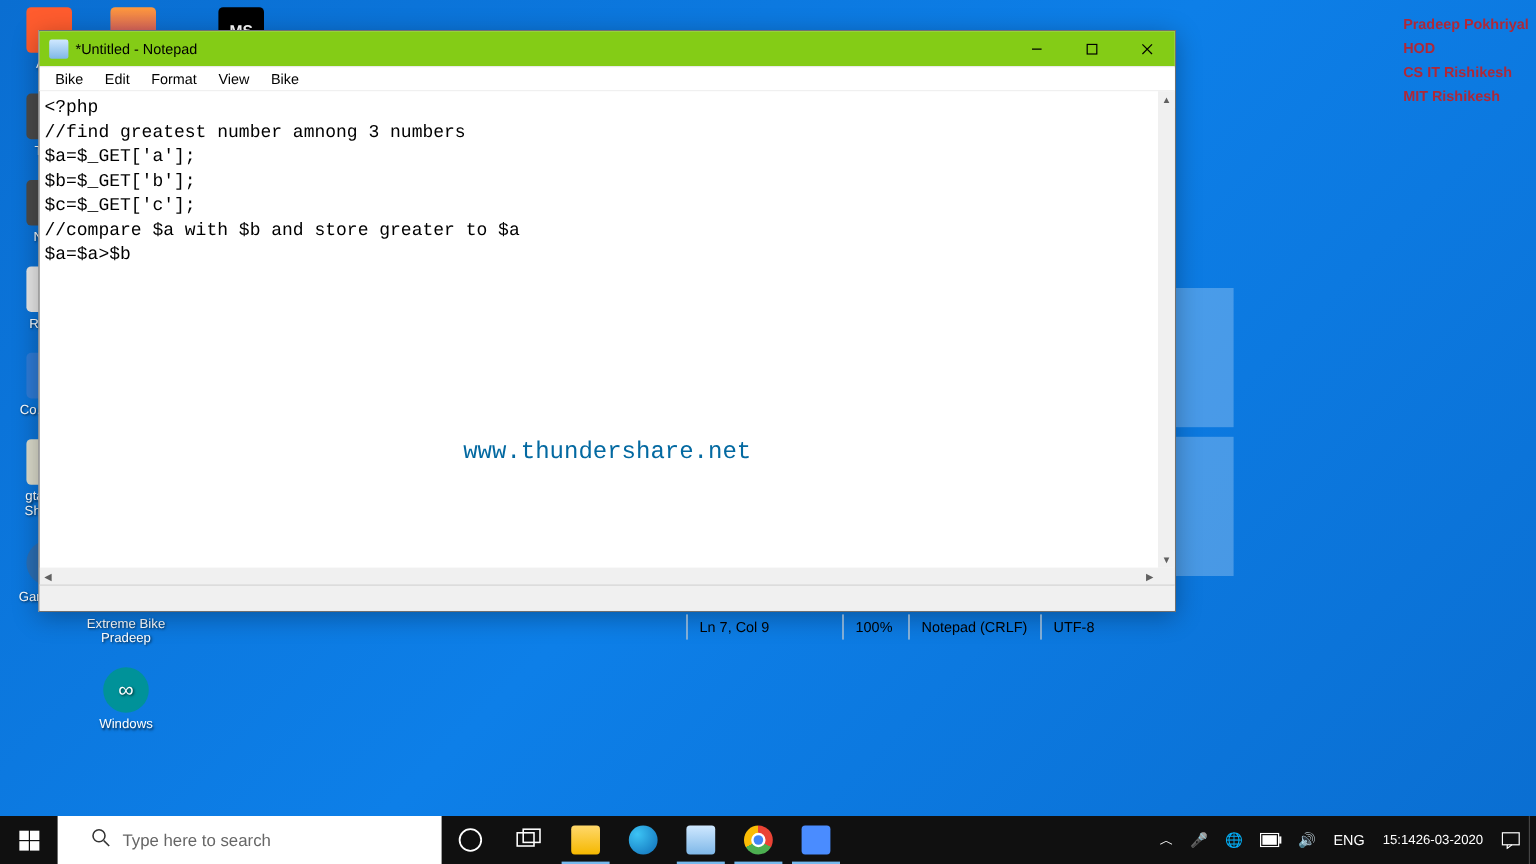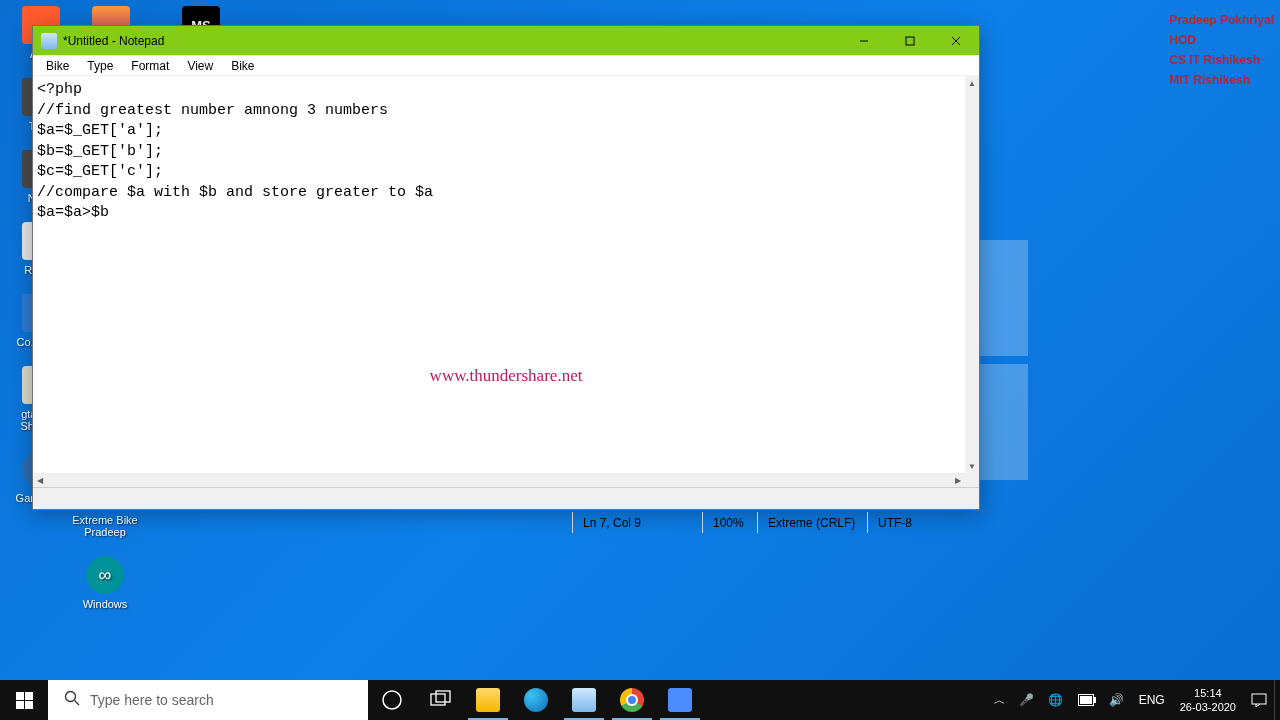--- a/index.html
+++ b/index.html
@@ -30,38 +30,38 @@
 .np-menu { height: 20px; display: flex; align-items: center; padding: 0 4px; font-size: 12px; background: #fff; border-bottom: 1px solid #f0f0f0; }
 .np-menu span { padding: 2px 9px; cursor: pointer; }
 .np-body { flex: 1; position: relative; overflow: hidden; }
 .np-text-area { position: absolute; left: 2px; top: 2px; right: 14px; bottom: 14px; font-family: Consolas, "Courier New", monospace; font-size: 15px; line-height: 20.5px; color: #000; white-space: pre; padding: 2px; overflow: hidden; }
 .np-body .vsb { position: absolute; right: 0; top: 0; bottom: 14px; width: 14px; background: #f0f0f0; }
 .np-body .vsb .arr { height: 14px; background: #f0f0f0; display:flex; align-items:center; justify-content:center; color:#606060; font-size:8px; }
 .np-body .hsb { position: absolute; left: 0; right: 14px; bottom: 0; height: 14px; background: #f0f0f0; }
 .np-body .hsb .arr { width: 14px; height:14px; display:inline-flex; align-items:center; justify-content:center; color:#606060; font-size:8px; float:left; }
 .np-body .hsb .arr.r { float:right; }
 .np-body .corner { position:absolute; right:0; bottom:0; width:14px; height:14px; background:#f0f0f0; }
-.np-watermark { position: absolute; left: 50%; top: 290px; transform: translateX(-50%); color: #be185d; font-size: 17px; font-family: Liberation Serif, serif; }
+.np-watermark { position: absolute; left: 50%; top: 290px; transform: translateX(-50%); color: #0369a1; font-size: 20px; font-family: Liberation Mono, monospace; }
 .np-status { height: 22px; border-top: 1px solid #d0d0d0; background: #f0f0f0; display: flex; font-size: 12px; align-items: center; }
 .np-status .cell { border-left: 1px solid #d0d0d0; padding: 0 10px; height: 100%; display: flex; align-items: center; margin-top: 48px; }
 .np-status .spacer { flex: 1; }
 
 
 .taskbar { position: absolute; left: 0; right: 0; bottom: 0; height: 40px; background: #101010; display: flex; align-items: stretch; color: #fff; }
 .tb-start { width: 48px; display: flex; align-items: center; justify-content: center; cursor: pointer; }
 .tb-start svg { width: 17px; height: 17px; }
-.tb-search { flex: 0 0 320px; background: #fff; display: flex; align-items: center; gap: 10px; padding: 0 16px; cursor: text; }
+.tb-search { flex: 0 0 320px; background: #fff; display: flex; align-items: center; gap: 10px; padding: 0 28px; cursor: text; }
 .tb-search .s-icon { color: #333; }
 .tb-search .s-text { color: #666; font-size: 14px; }
 .tb-btn { width: 48px; display: flex; align-items: center; justify-content: center; cursor: pointer; position: relative; }
 .tb-btn.active::after { content:""; position:absolute; bottom:0; left:4px; right:4px; height:2px; background:#76b9ed; }
 .tb-btn svg, .tb-btn .app-ico { width: 24px; height: 24px; }
 .tb-tray { margin-left: auto; display: flex; align-items: center; gap: 0; }
 .tray-item { padding: 0 7px; height: 40px; display: flex; align-items: center; cursor: pointer; font-size: 12px; }
-.tray-clock { flex-direction: column; justify-content: center; line-height: 14px; text-align: right; font-size: 11px; padding: 0 8px; }
+.tray-clock { flex-direction: row; justify-content: center; line-height: 14px; text-align: right; font-size: 11px; padding: 0 8px; }
 .tray-show-desktop { width: 6px; border-left: 1px solid #444; height: 40px; cursor: pointer; }
 
 
 .app-ico { border-radius: 3px; }
 .ico-folder { background: linear-gradient(#ffd86b,#f5b800); }
 .ico-edge { background: radial-gradient(circle at 30% 30%, #3cc4f5, #0f6db7); border-radius: 50%; }
 .ico-notepad { background: linear-gradient(#cfe8ff,#7fb8e8); }
 .ico-chrome { background: conic-gradient(#ea4335 0 120deg, #4caf50 120deg 240deg, #fbbc05 240deg 360deg); border-radius:50%; position:relative; }
 .ico-chrome::after { content:""; position:absolute; inset:6px; background:#fff; border-radius:50%; }
 .ico-chrome::before { content:""; position:absolute; inset:8px; background:#4285f4; border-radius:50%; z-index:1; }
@@ -121,21 +121,21 @@
       </div>
     <div class="wbtn close">
         <svg viewBox="0 0 10 10">
           <line x1="1" y1="1" x2="9" y2="9" stroke="currentColor"></line>
           <line x1="9" y1="1" x2="1" y2="9" stroke="currentColor"></line>
         </svg>
       </div>
   </div>
   <div class="np-menu">
     <span>Bike</span>
-    <span>Type</span>
+    <span>Edit</span>
     <span>Format</span>
     <span>View</span>
     <span>Bike</span>
   </div>
   <div class="np-body">
     <div class="np-text-area">&lt;?php
 //find greatest number amnong 3 numbers
 $a=$_GET['a'];
 $b=$_GET['b'];
 $c=$_GET['c'];
@@ -149,21 +149,21 @@
     <div class="hsb">
         <div class="arr">◀</div>
         <div class="arr r">▶</div>
       </div>
     <div class="corner"></div>
   </div>
   <div class="np-status">
     <div class="spacer"></div>
     <div class="cell" style="width:130px">Ln 7, Col 9</div>
     <div class="cell" style="width:55px">100%</div>
-    <div class="cell" style="width:110px">Extreme (CRLF)</div>
+    <div class="cell" style="width:110px">Notepad (CRLF)</div>
     <div class="cell" style="width:112px">UTF-8</div>
   </div>
 </div>
 
 <div class="taskbar">
   <div class="tb-start">
     <svg viewBox="0 0 17 17">
         <rect x="0" y="0" width="8" height="8" fill="#fff"></rect>
         <rect x="9" y="0" width="8" height="8" fill="#fff"></rect>
         <rect x="0" y="9" width="8" height="8" fill="#fff"></rect>

